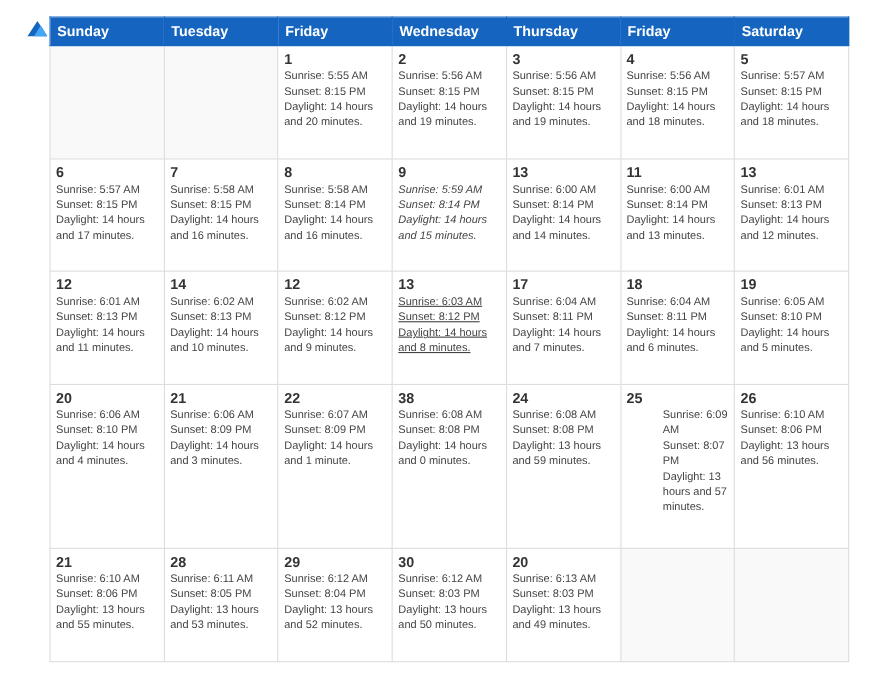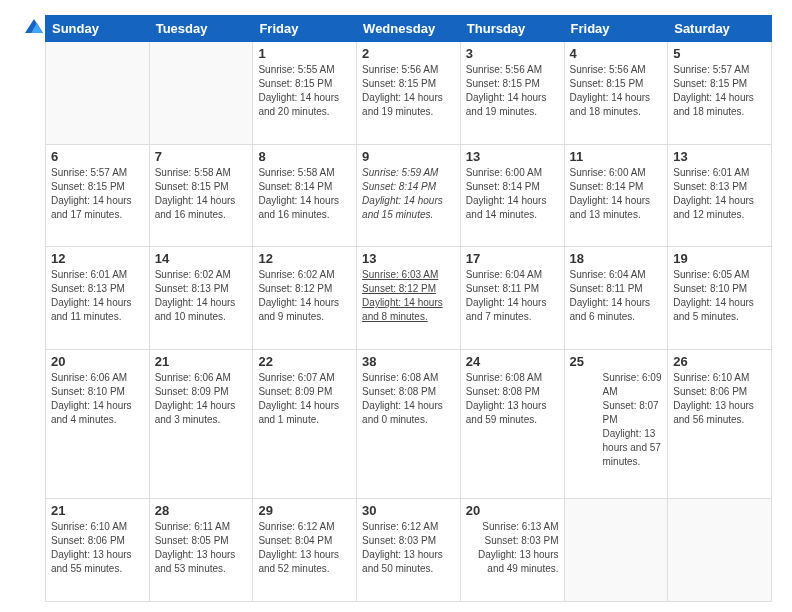--- a/index.html
+++ b/index.html
@@ -317,21 +317,21 @@
 Daylight: 13 hours and 52 minutes.</div>
           </td>
           <td>
             <span class="day-number">30</span>
             <div class="day-info" style="white-space: pre-line;">Sunrise: 6:12 AM
 Sunset: 8:03 PM
 Daylight: 13 hours and 50 minutes.</div>
           </td>
           <td>
             <span class="day-number">20</span>
-            <div class="day-info" style="white-space: pre-line; text-align: right;">Sunrise: 6:13 AM
+            <div class="day-info" style="white-space: pre-line;">Sunrise: 6:13 AM
 Sunset: 8:03 PM
 Daylight: 13 hours and 49 minutes.</div>
           </td>
           <td class="empty"></td>
           <td class="empty"></td>
         </tr>
       </tbody>
   </table>
 </div>
 

